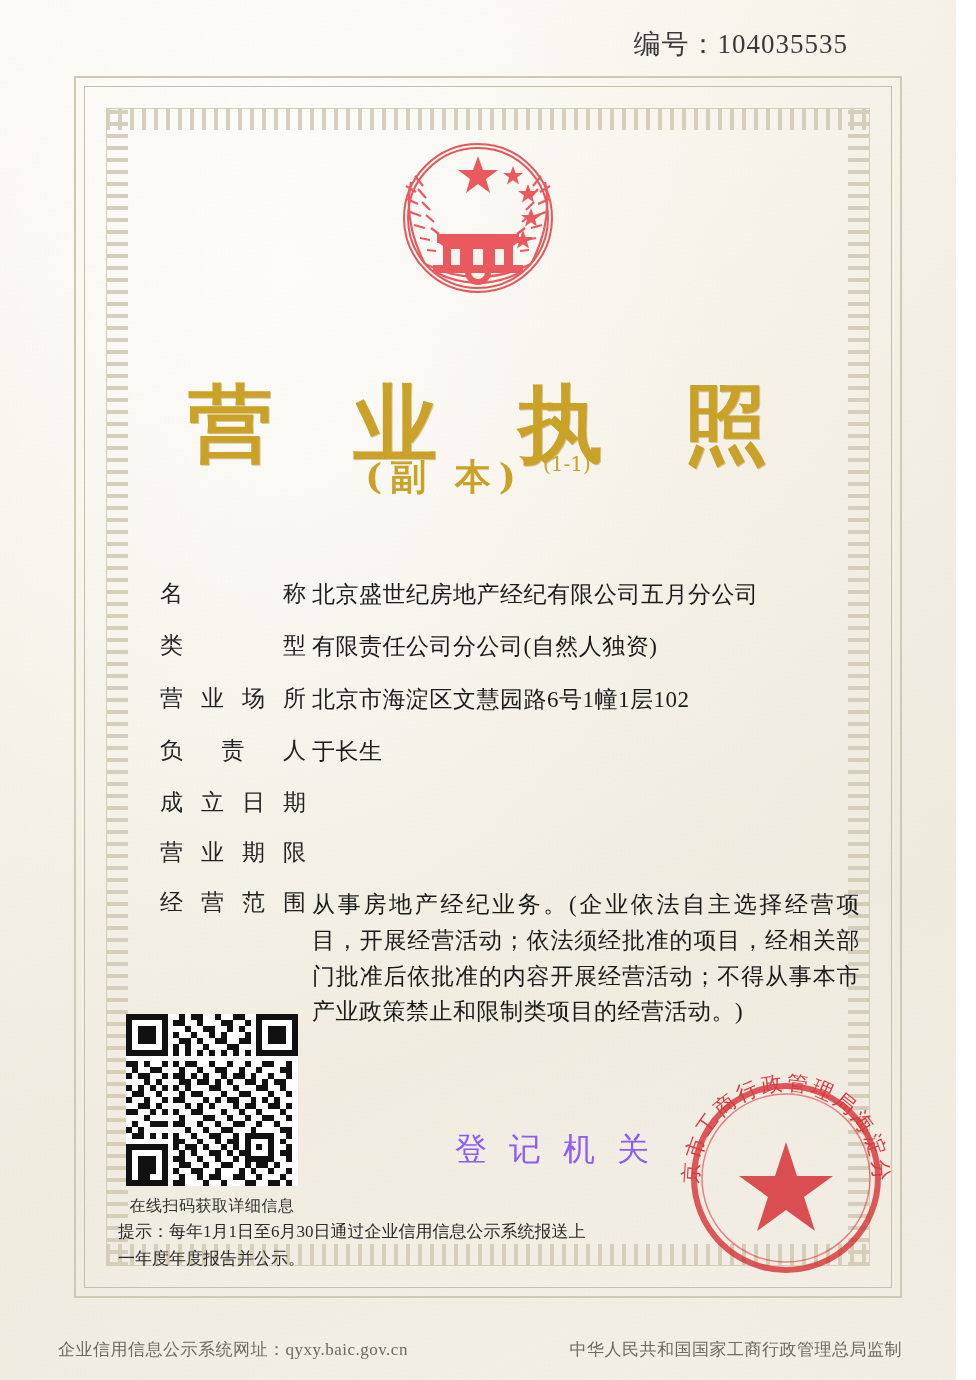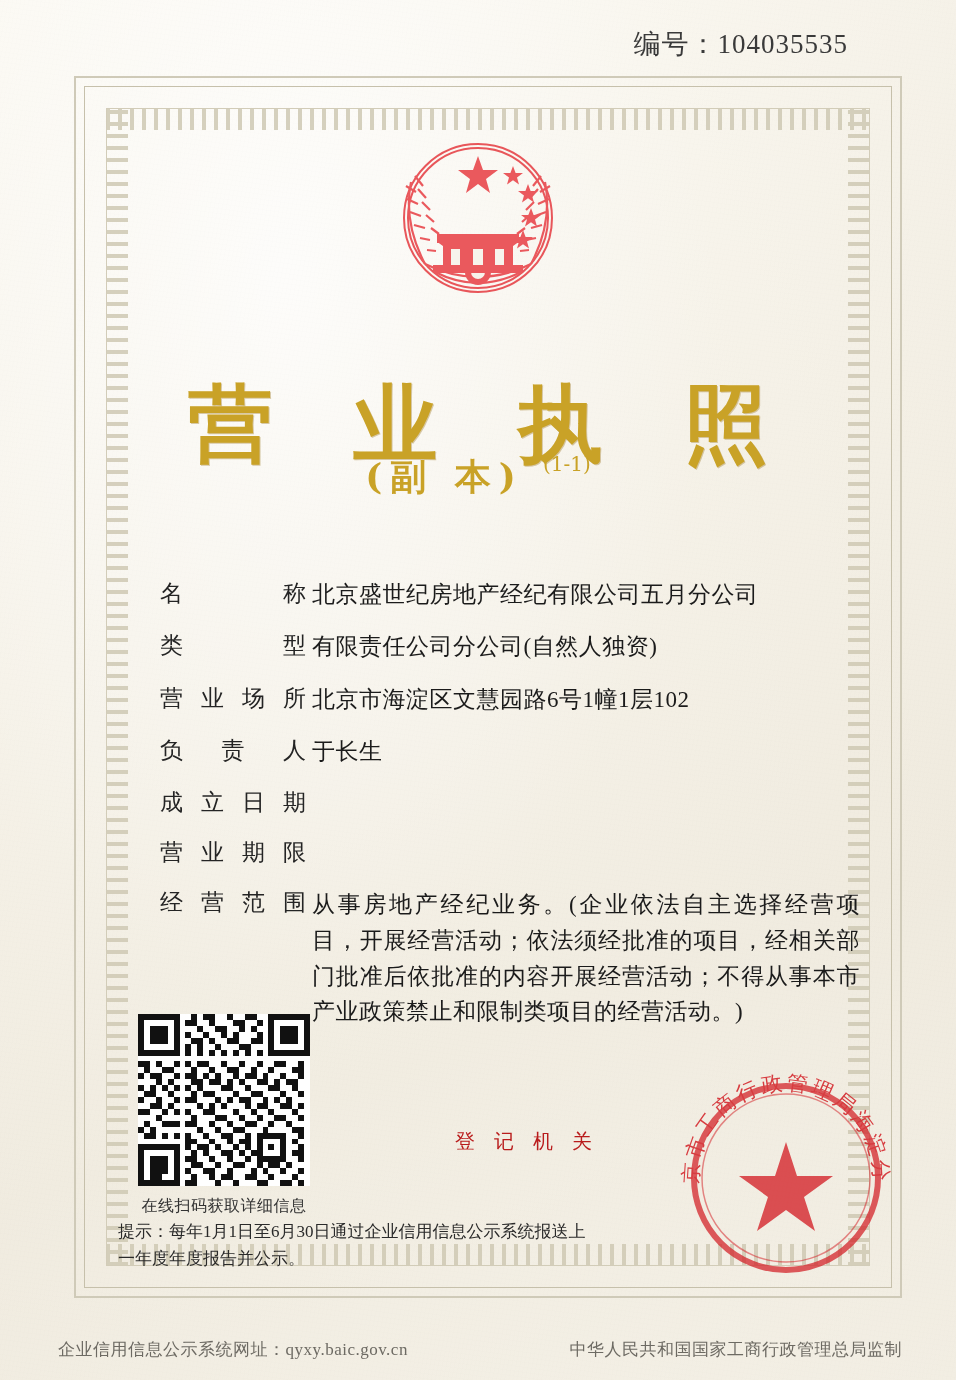--- a/index.html
+++ b/index.html
@@ -191,43 +191,42 @@
     line-height: 1.55;
     text-align: justify;
   }
 
   
   #qr-wrap {
     position: absolute;
     left: 126px;
     top: 1014px;
     width: 172px;
-    margin-left: 12px;
   }
   #qr {
     width: 172px;
     height: 172px;
     background: #ffffff;
   }
   #qr-caption {
     margin-top: 6px;
     font-size: 16px;
     color: #333;
     text-align: center;
     letter-spacing: 0.5px;
   }
 
   
   #registry {
     position: absolute;
     left: 455px;
     top: 1128px;
-    font-size: 20px;
+    font-size: 32px;
     letter-spacing: 7px;
-    color: #b91c1c;
+    color: #8b5cf6;
   }
 
   
   #date-line {
     position: absolute;
     left: 612px;
     top: 1212px;
     font-size: 23px;
     letter-spacing: 3px;
     color: #1c1c1c;

